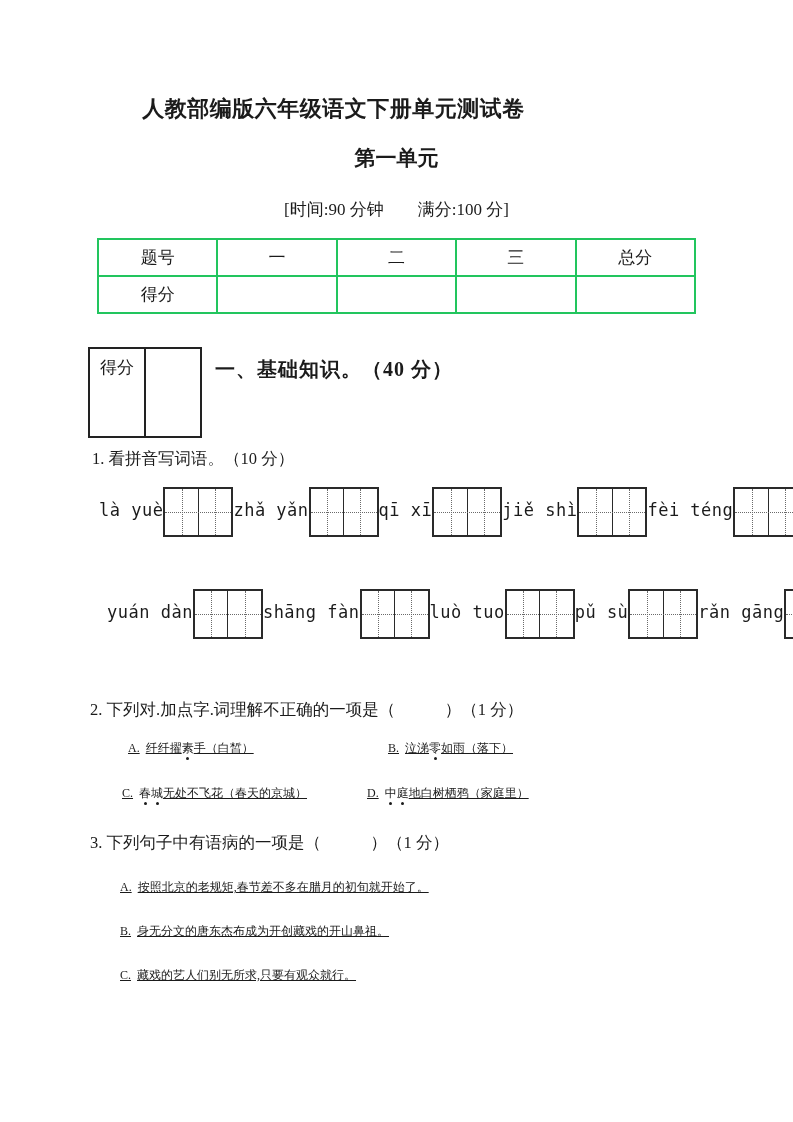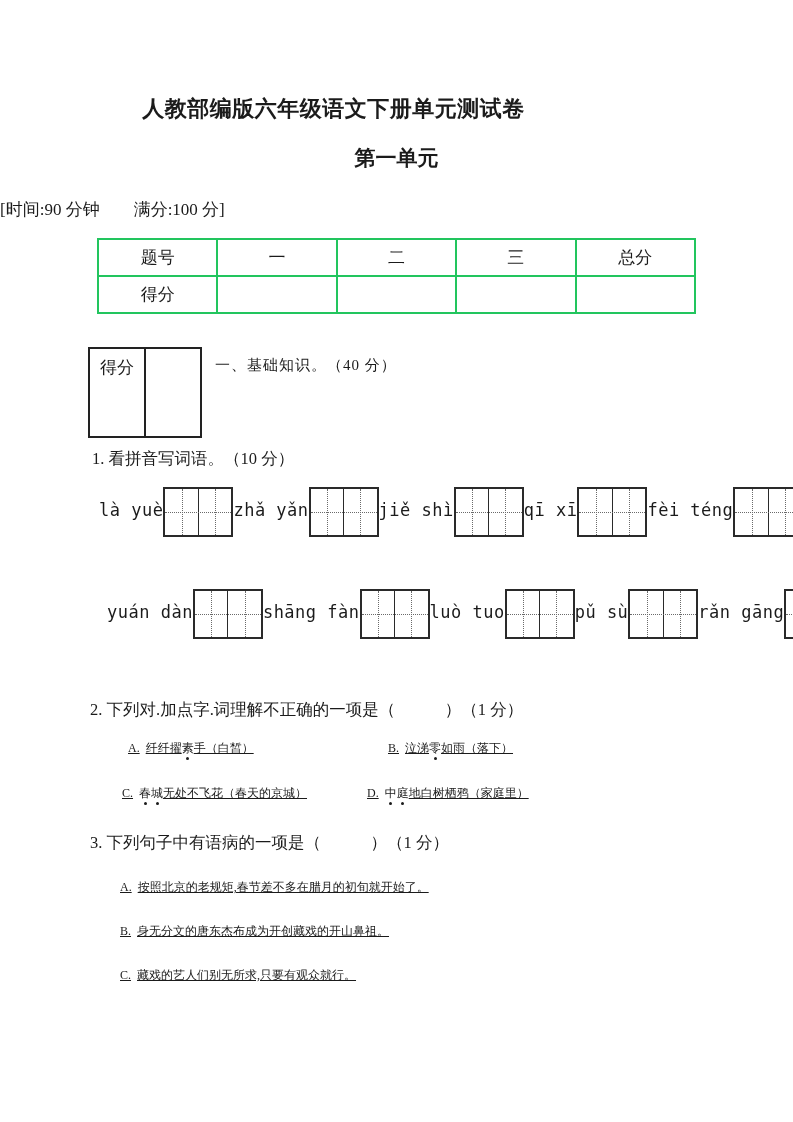--- a/index.html
+++ b/index.html
@@ -3,32 +3,32 @@
 <meta charset="utf-8">
 <style>
   html,body{margin:0;padding:0;background:#ffffff;}
   .page{
     position:relative;width:793px;height:1122px;background:#ffffff;overflow:hidden;
     font-family:"Liberation Serif","DejaVu Serif",serif;color:#1b1b1b;
   }
   .abs{position:absolute;}
   .doc-title{top:94px;left:0;width:667px;text-align:center;font-size:22px;font-weight:bold;letter-spacing:0.5px;}
   .unit-title{top:144px;left:0;width:793px;text-align:center;font-size:21px;font-weight:bold;}
-  .meta-line{top:198px;left:0;width:793px;text-align:left;font-size:17px;white-space:pre;}
+  .meta-line{top:198px;left:0;width:793px;text-align:center;font-size:17px;white-space:pre;}
 
   table.score-table{top:238px;left:97px;width:599px;border-collapse:collapse;table-layout:fixed;}
   table.score-table td{
     border:2px solid #22c55e;font-size:17px;text-align:center;vertical-align:middle;
     height:35px;padding:0;
   }
 
   .score-box{top:347px;left:88px;width:110px;height:87px;border:2px solid #222;display:flex;}
   .score-box .sb-cell{flex:1;}
   .score-box .sb-label{border-right:2px solid #222;font-size:17px;text-align:center;padding-top:7px;}
-  .section-heading{top:356px;left:215px;font-size:15px;font-weight:normal;letter-spacing:1px;}
+  .section-heading{top:356px;left:215px;font-size:20px;font-weight:bold;letter-spacing:1px;}
 
   .stem{font-size:16.5px;white-space:pre;}
   .q1-stem{top:448px;left:92px;}
   .q2-stem{top:699px;left:90px;}
   .q3-stem{top:832px;left:90px;}
 
   .pinyin-row{display:flex;justify-content:space-between;}
   .pinyin-row1{top:487px;left:99px;width:570px;}
   .pinyin-row2{top:589px;left:107px;width:562px;}
   .pinyin-group{display:flex;align-items:center;}
@@ -103,28 +103,28 @@
         </div>
     </div>
     <div class="pinyin-group">
       <div class="pinyin-label">zhǎ yǎn</div>
       <div class="wbox">
           <div class="wcell"></div>
           <div class="wcell"></div>
         </div>
     </div>
     <div class="pinyin-group">
+      <div class="pinyin-label">qī xī</div>
+      <div class="wbox">
+          <div class="wcell"></div>
+          <div class="wcell"></div>
+        </div>
+    </div>
+    <div class="pinyin-group">
       <div class="pinyin-label">jiě shì</div>
-      <div class="wbox">
-          <div class="wcell"></div>
-          <div class="wcell"></div>
-        </div>
-    </div>
-    <div class="pinyin-group">
-      <div class="pinyin-label">qī xī</div>
       <div class="wbox">
           <div class="wcell"></div>
           <div class="wcell"></div>
         </div>
     </div>
     <div class="pinyin-group">
       <div class="pinyin-label">fèi téng</div>
       <div class="wbox">
           <div class="wcell"></div>
           <div class="wcell"></div>

